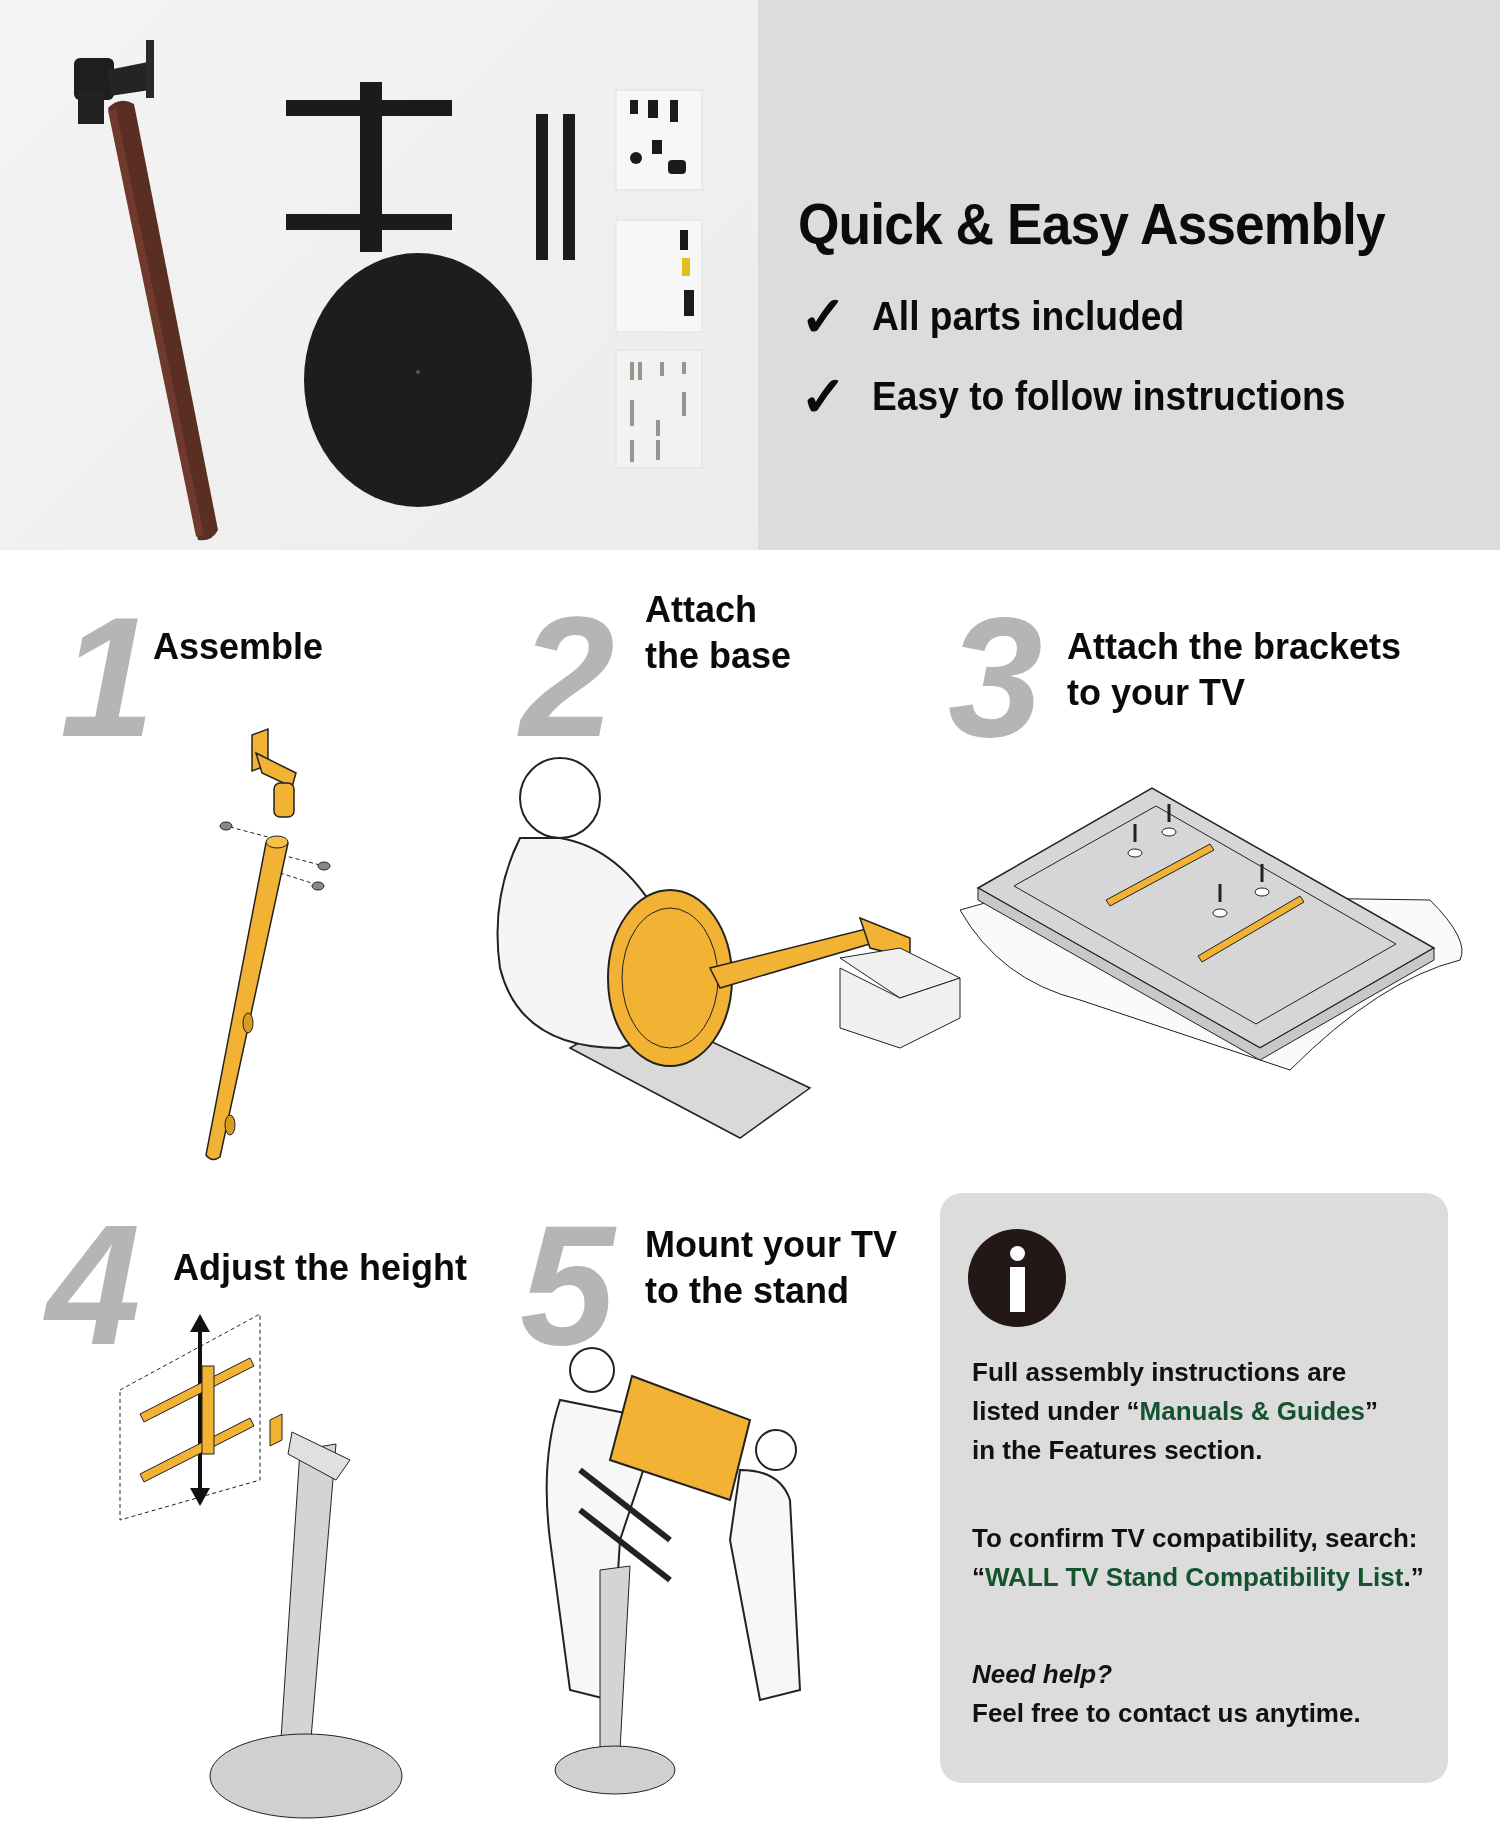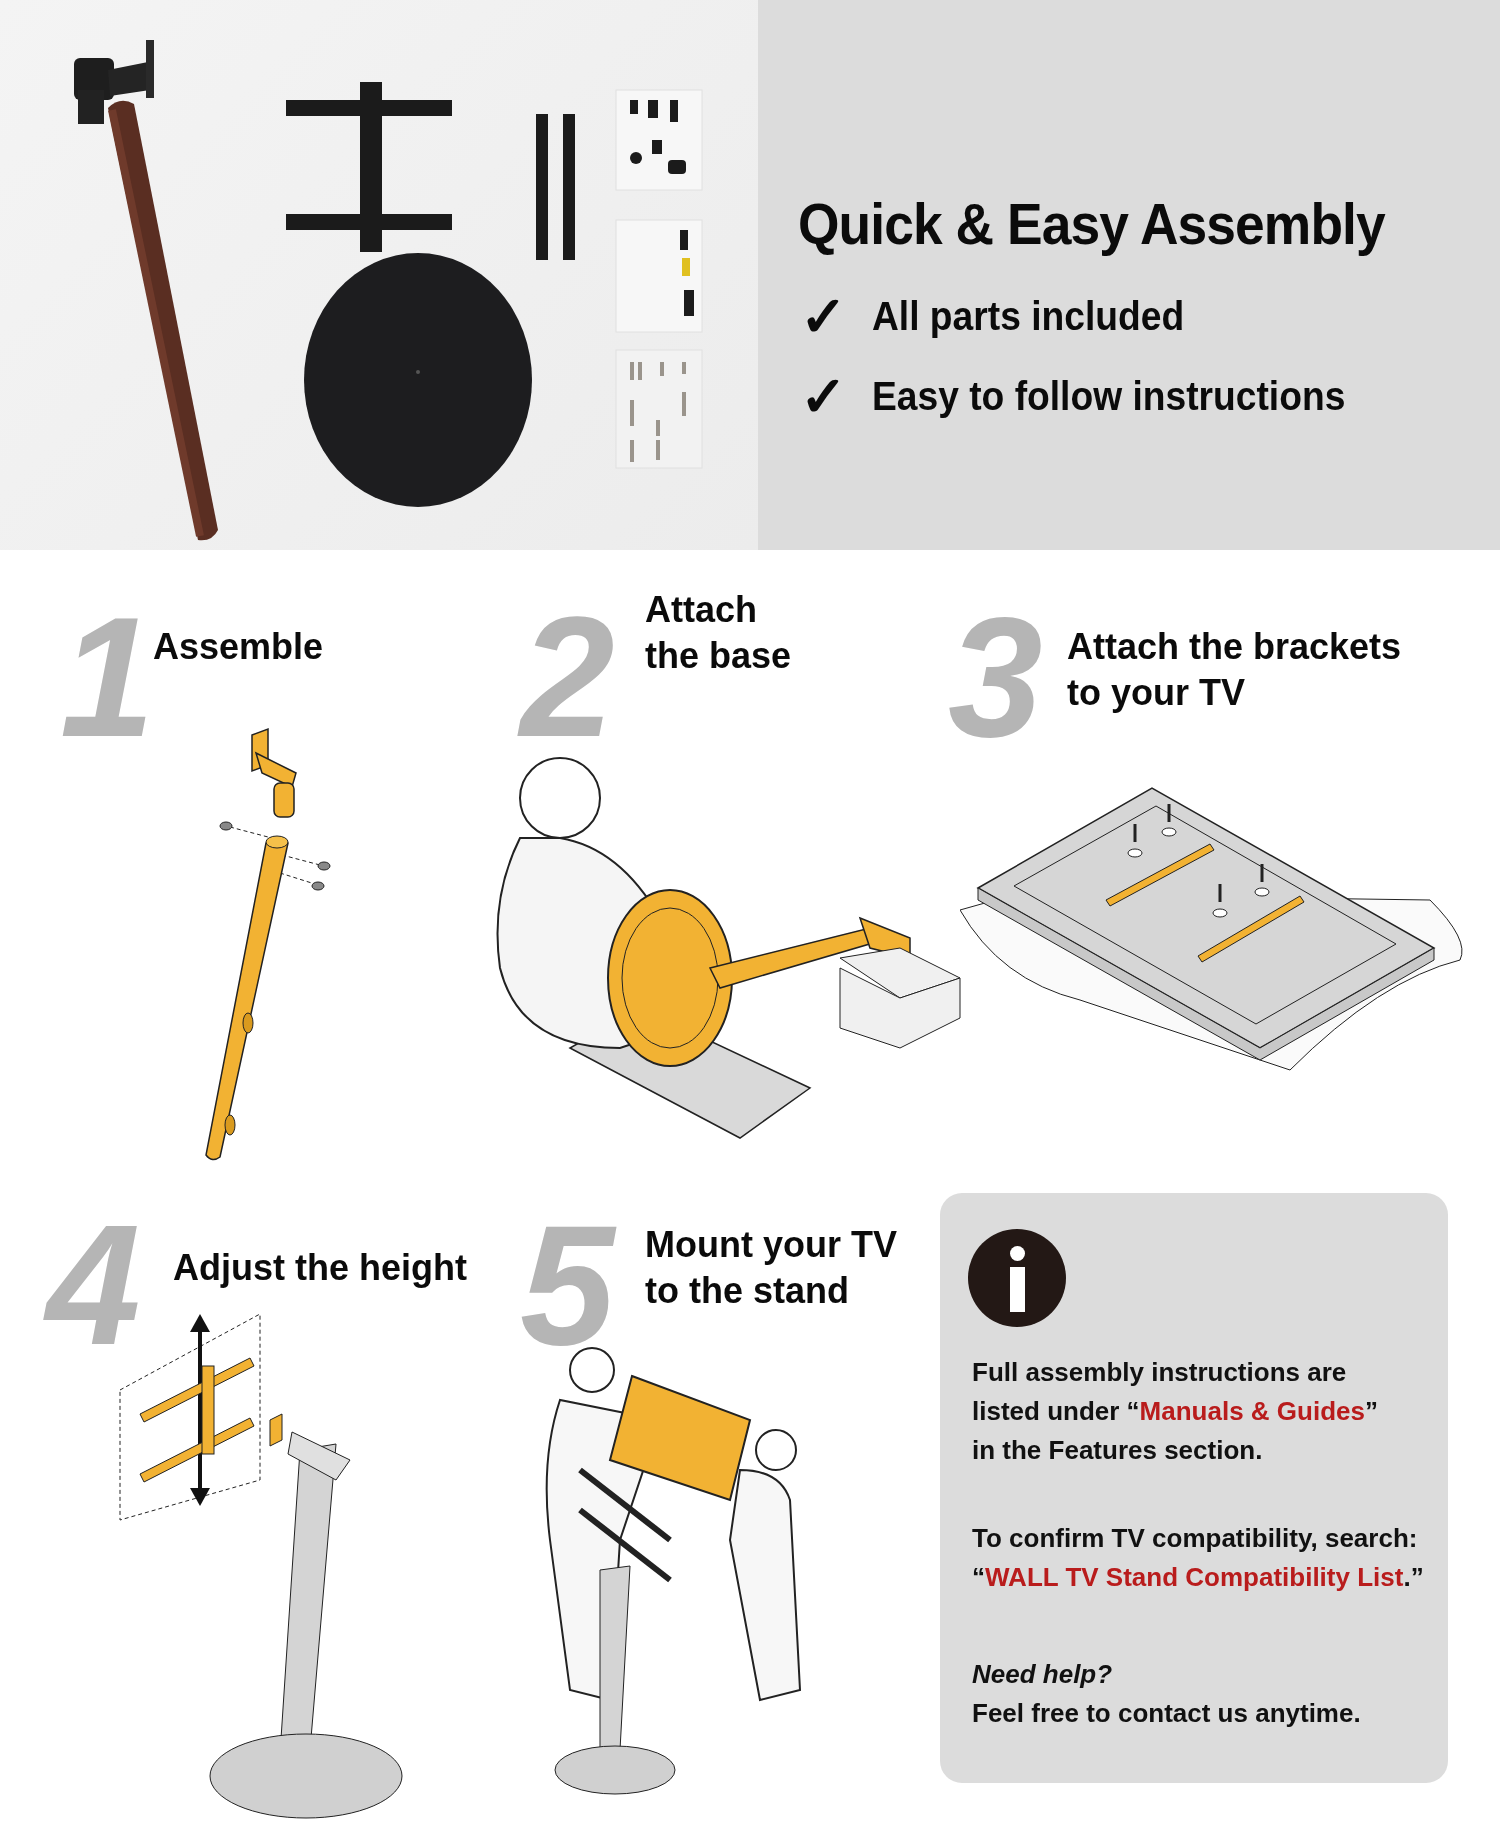--- a/index.html
+++ b/index.html
@@ -15,21 +15,21 @@
   .step { position: absolute; }
   .step-num { position: absolute; font-size: 170px; font-weight: 700; font-style: italic; color: #b5b5b5; line-height: 1; letter-spacing: -6px; }
   .step-title { position: absolute; font-size: 36px; font-weight: 700; color: #0b0b0b; line-height: 46px; white-space: nowrap; }
   .illus { position: absolute; }
 
   .info-card { position: absolute; left: 940px; top: 1193px; width: 508px; height: 590px; background: #dcdcdc; border-radius: 22px; }
   .info-icon { position: absolute; left: 28px; top: 36px; width: 98px; height: 98px; border-radius: 50%; background: #231815; }
   .info-icon .dot { position: absolute; left: 42px; top: 17px; width: 15px; height: 15px; border-radius: 50%; background: #fff; }
   .info-icon .bar { position: absolute; left: 42px; top: 38px; width: 15px; height: 45px; background: #fff; }
   .info-text { position: absolute; left: 32px; font-size: 26px; font-weight: 700; line-height: 39px; color: #111; white-space: nowrap; }
-  .link { color: #b91c1c; cursor: pointer; }
+  .link { color: #14532d; cursor: pointer; }
   .italic { font-style: italic; }
 </style>
 </head>
 <body>
 
 <div class="hero">
   <div class="hero-photo">
     <svg width="758" height="550" viewBox="0 0 758 550">
 
       <rect x="74" y="58" width="40" height="42" rx="6" fill="#1e1e1e"></rect>

